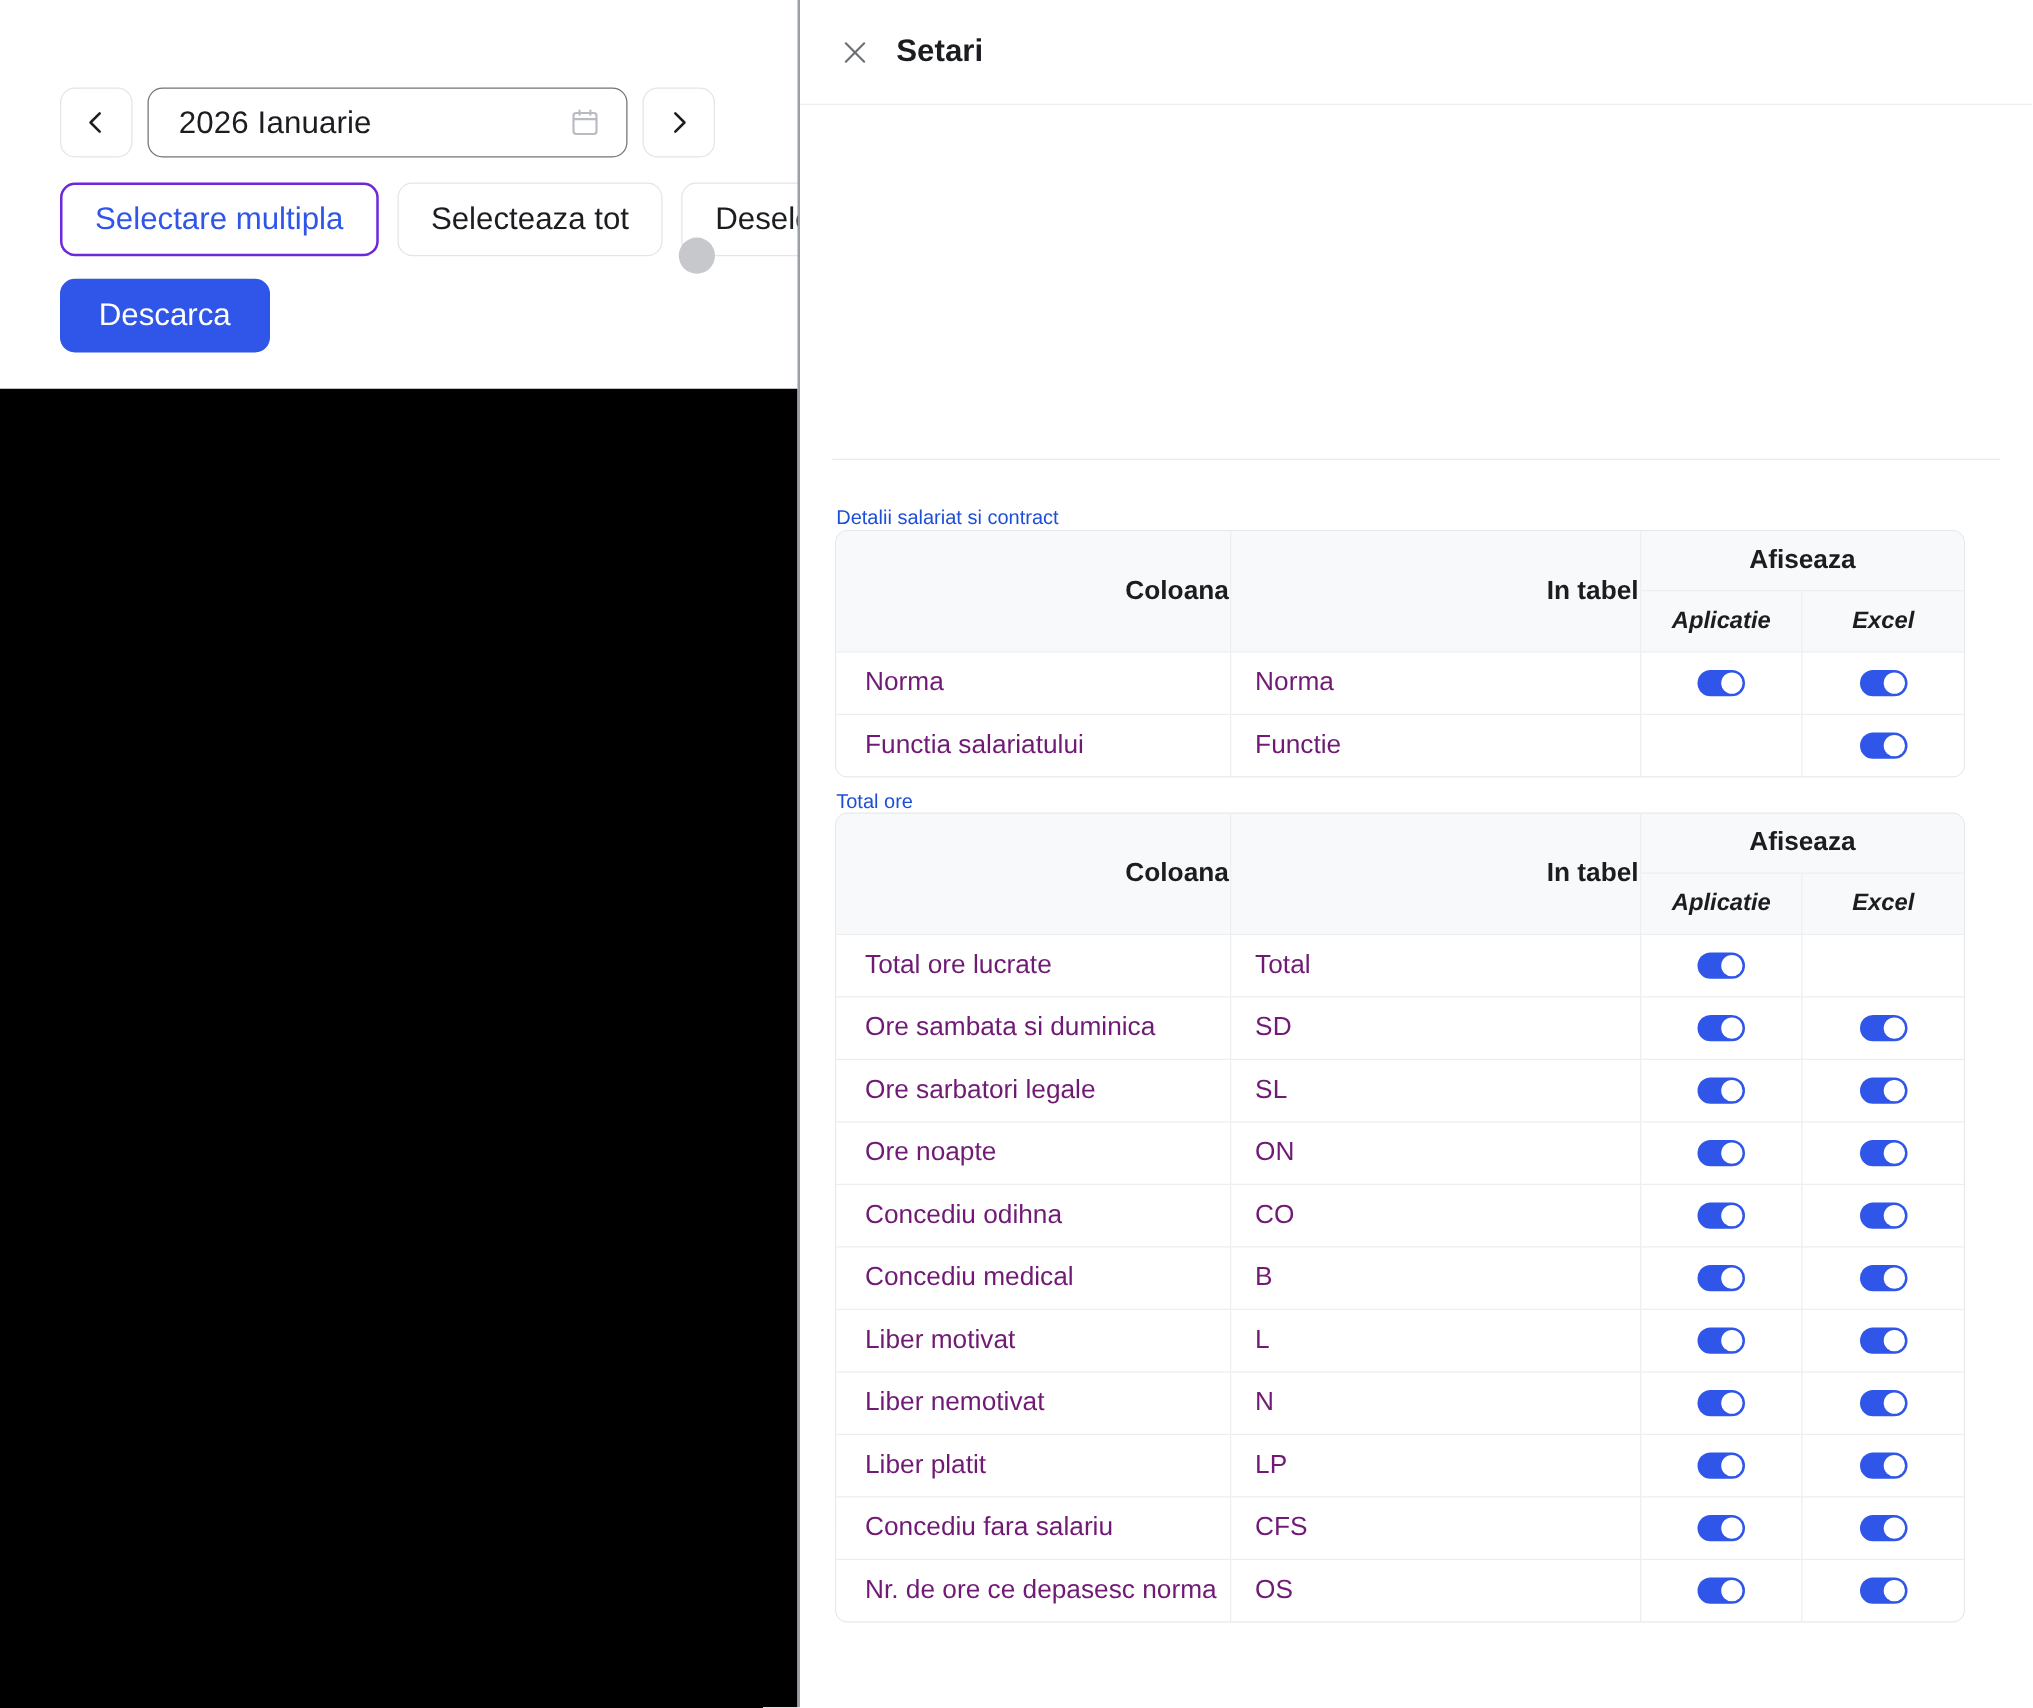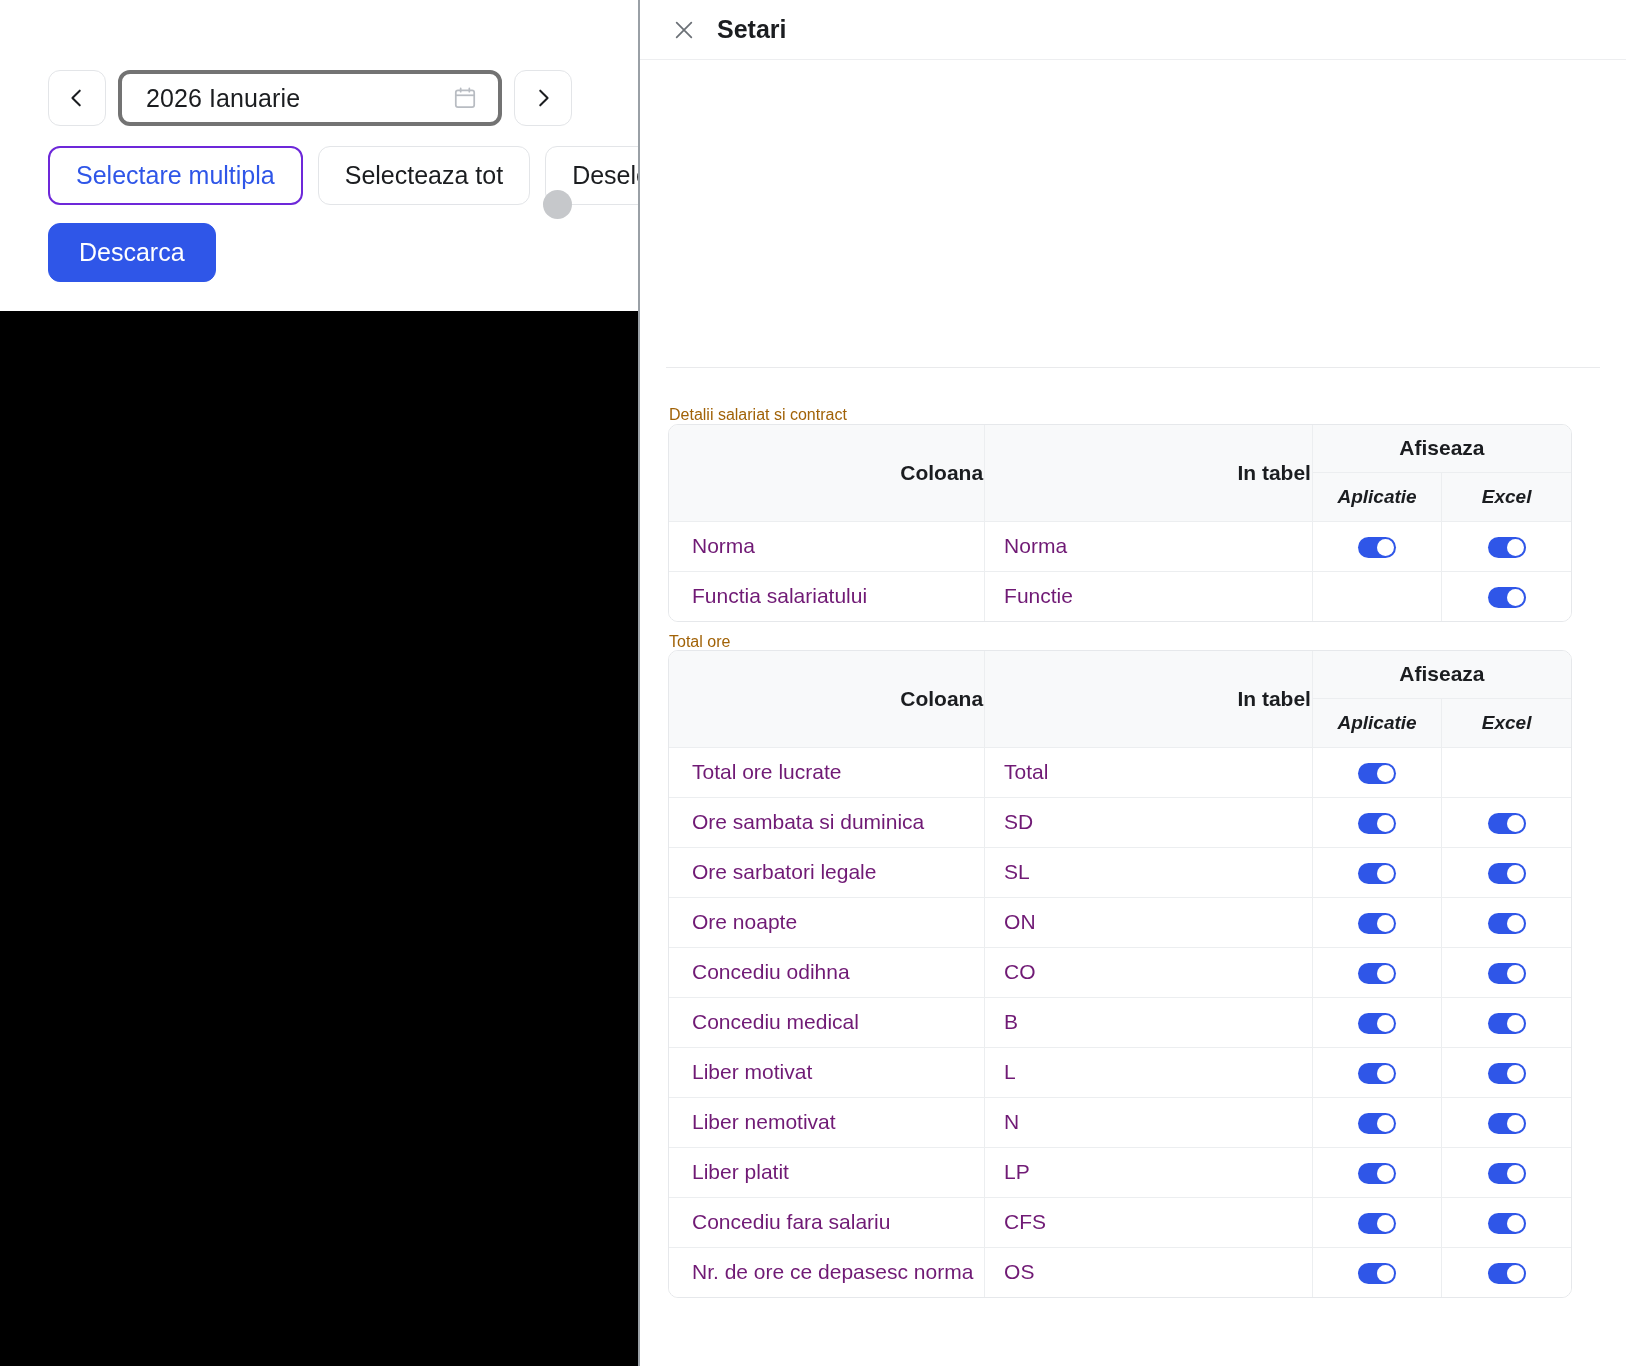--- a/index.html
+++ b/index.html
@@ -32,21 +32,21 @@
 
   
   .nav-row { position: absolute; left: 48px; top: 70px; display: flex; align-items: center; gap: 12px; }
   .sq-btn {
     width: 58px; height: 56px; border: 1px solid #e3e5e8; border-radius: 12px;
     background: #ffffff; display: flex; align-items: center; justify-content: center;
     cursor: pointer;
   }
   .sq-btn svg { display:block; }
   .date-field {
-    width: 384px; height: 56px; border: 4px solid #737373; border-radius: 12px;
+    width: 384px; height: 56px; border: 1px solid #737373; border-radius: 12px;
     background: #ffffff; display: flex; align-items: center;
     padding: 0 20px 0 24px; cursor: pointer;
   }
   .date-text { flex: 1; font-size: 25px; color: #1b1d20; letter-spacing: .1px; }
   .cal-icon { width: 26px; height: 26px; flex: 0 0 auto; }
 
   
   .act-row { position: absolute; left: 48px; display: flex; align-items: center; gap: 15px; }
   #act-row-1 { top: 146px; }
   #act-row-2 { top: 223px; }
@@ -77,37 +77,37 @@
   #gear-btn { left: 1381px; top: 69px; border: 1px solid #e3e5e8; }
   #help-btn { left: 1453px; top: 69px; border: 2px solid #f02929; }
   #help-btn .qmark { font-size: 33px; color: #f02929; line-height: 1; font-weight: 400; }
 
   
   #settings-panel {
     position: absolute; left: 640px; top: 0; width: 986px; height: 1366px;
     background: #ffffff; overflow: hidden;
   }
   #panel-header {
-    position: relative; height: 60px; display: flex; align-items: center;
+    position: relative; height: 84px; display: flex; align-items: center;
     padding-left: 33px; gap: 22px; border-bottom: 1px solid #edeef0;
   }
   #panel-header .close-x { width: 22px; height: 22px; cursor: pointer; }
   #panel-title { font-size: 25px; font-weight: bold; color: #1b1d20; }
 
   #section-divider {
     position: absolute; left: 26px; top: 367px; width: 934px; height: 1px; background: #e9eaec;
   }
   #section-chip {
     position: absolute; left: 55px; top: 345px; height: 45px;
     background: #56e394; display: flex; align-items: center; padding: 0 22px;
     font-size: 21px; font-weight: bold; color: #15181c;
   }
 
   .group-label {
-    position: absolute; font-size: 16px; color: #a16207; left: 29px;
+    position: absolute; font-size: 16px; color: #1d4ed8; left: 29px;
   }
   #label-1 { top: 406px; }
   #label-2 { top: 633px; }
 
   .tbl {
     position: absolute; left: 28px; width: 904px;
     border: 1px solid #e6e8eb; border-radius: 10px; overflow: hidden;
     background: #ffffff;
   }
   #tbl-1 { top: 424px; }

